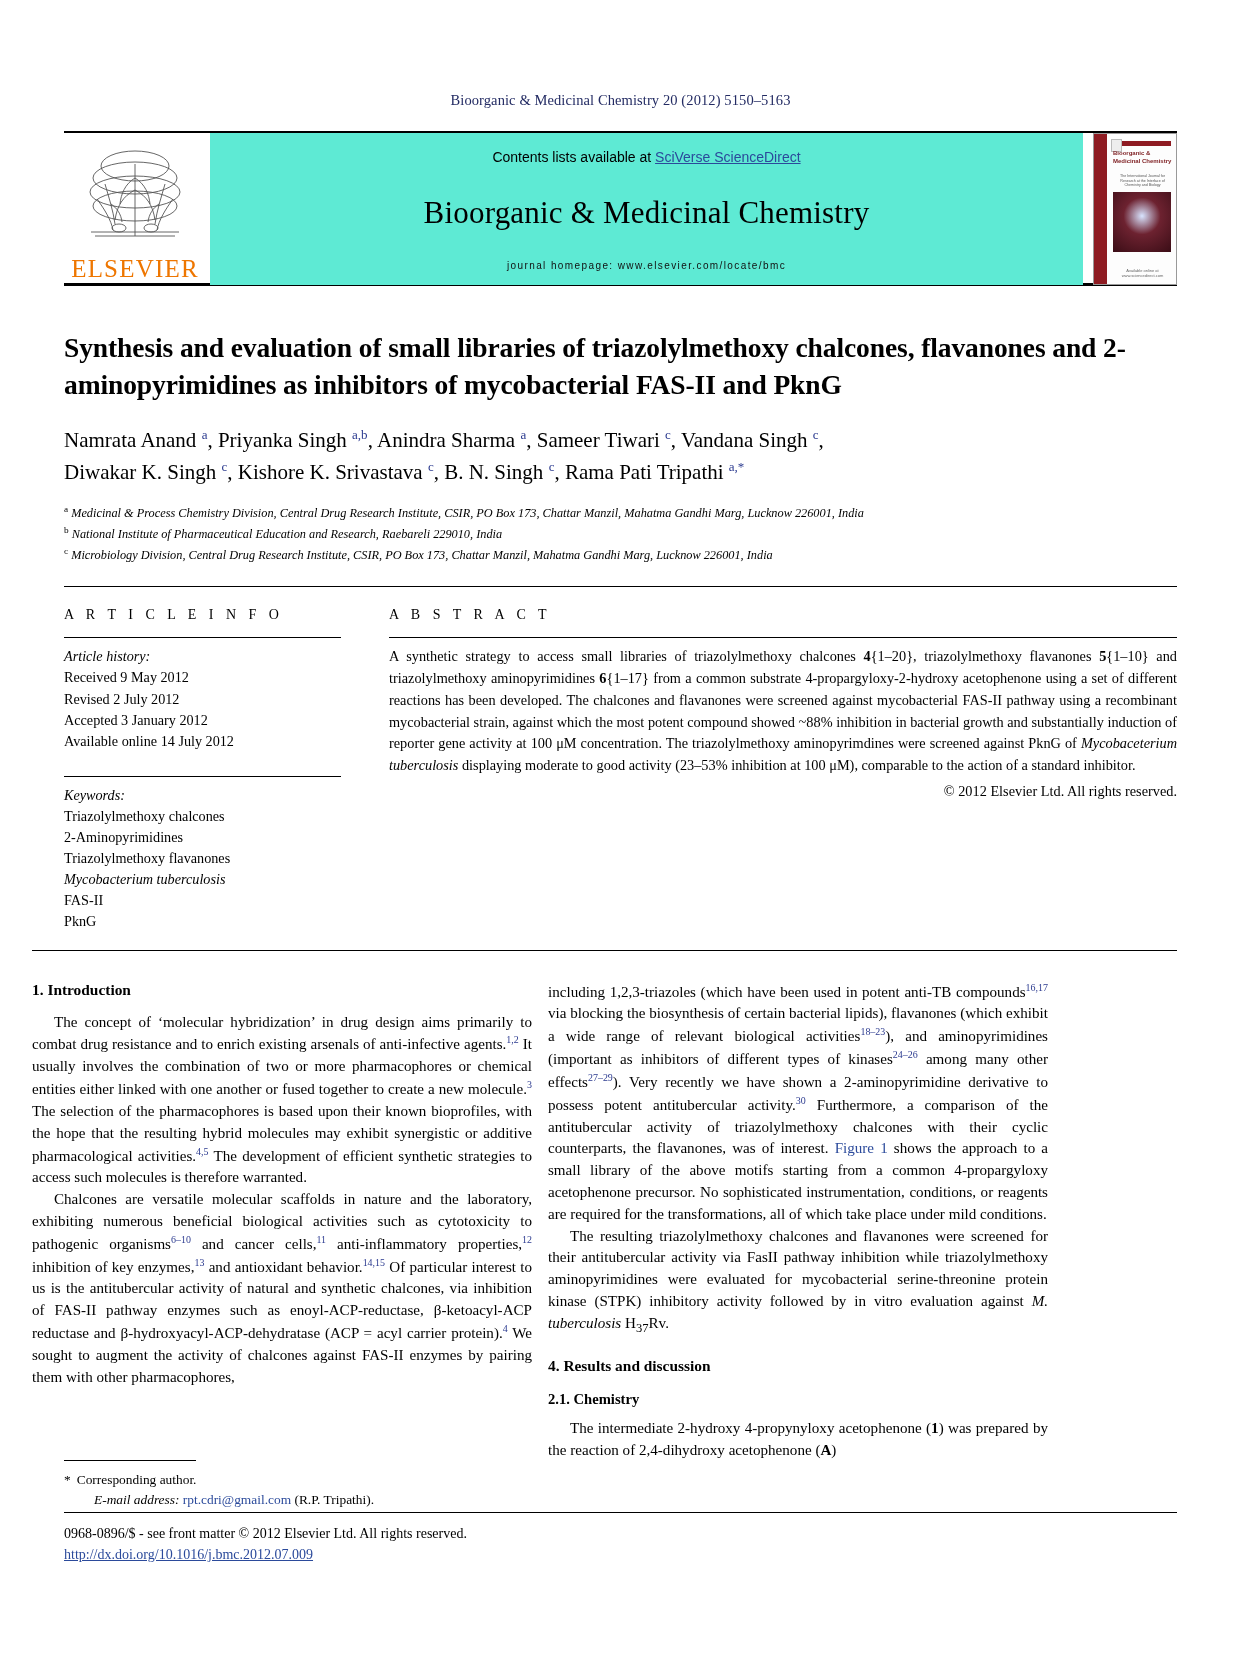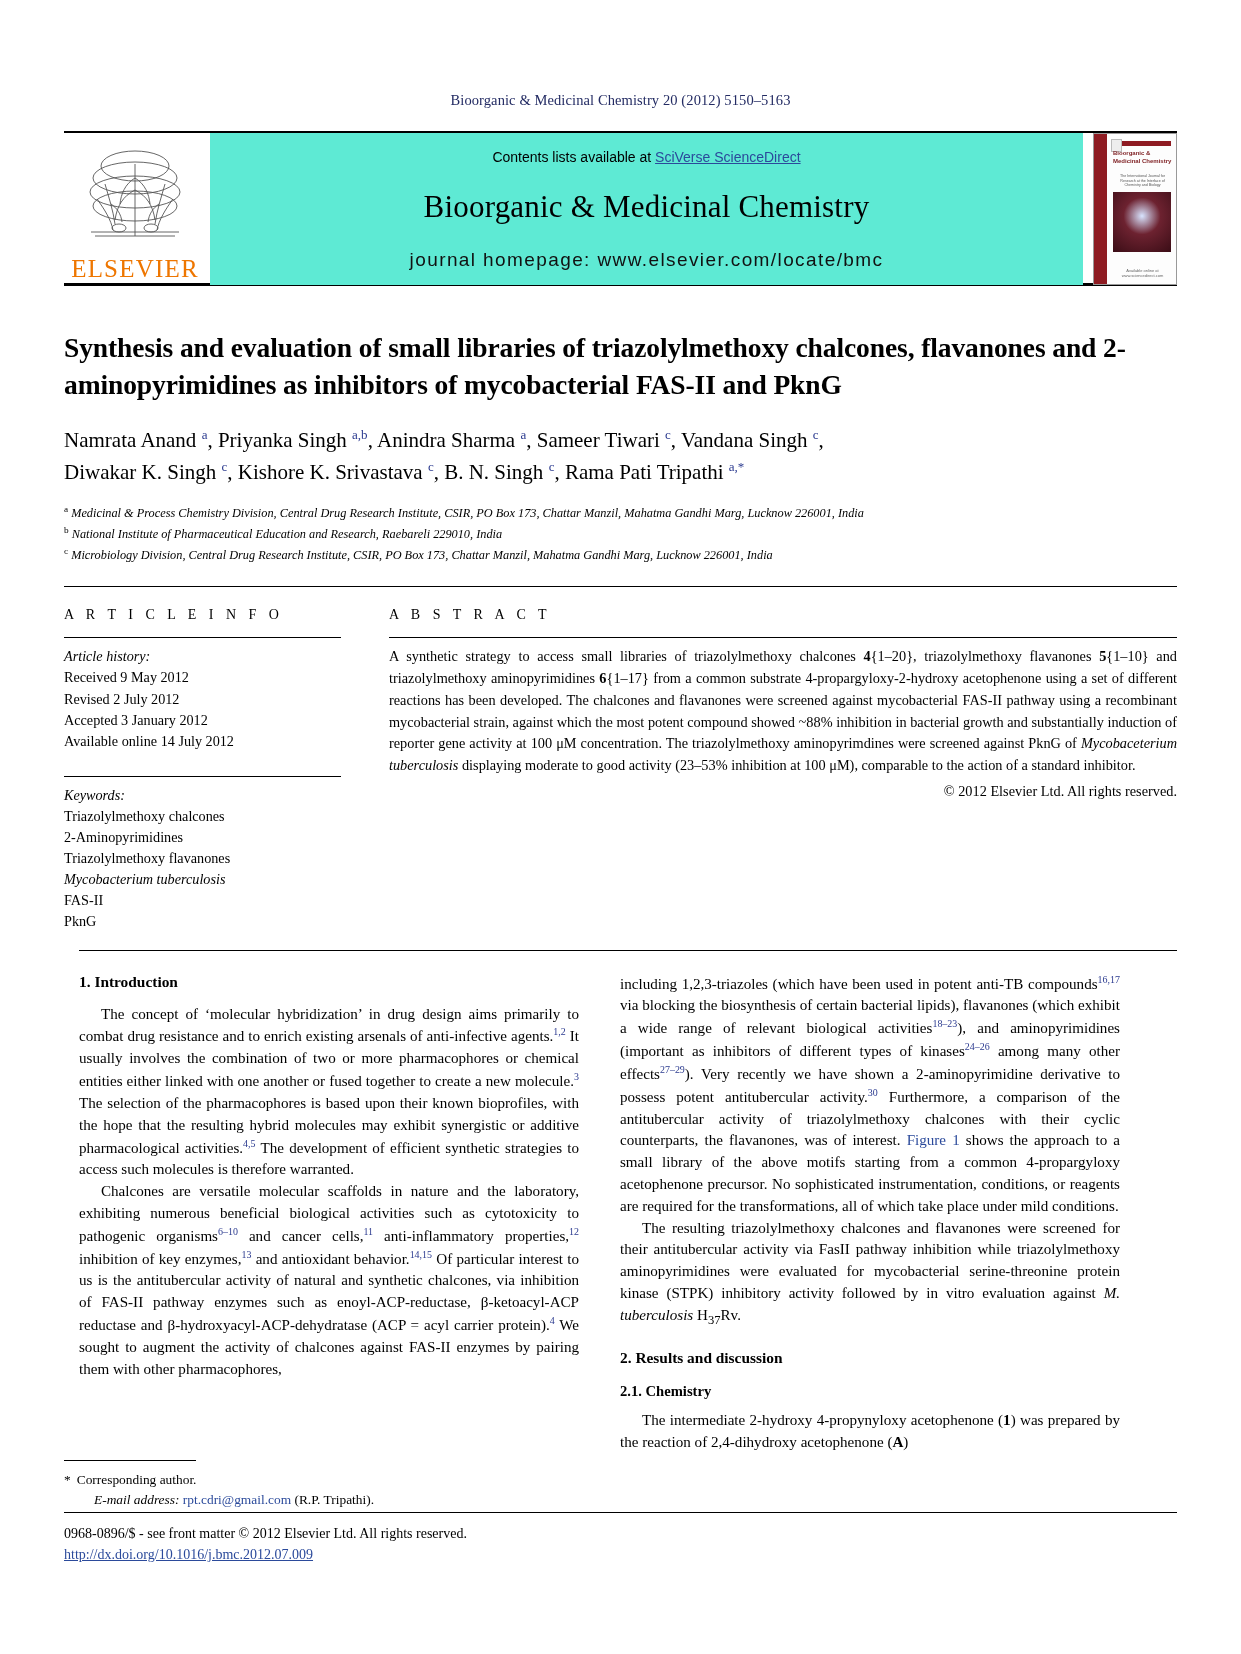--- a/index.html
+++ b/index.html
@@ -74,21 +74,21 @@
   }
   .contents-line .sd-link { color: #2b4a9b; }
   .journal-title {
     font-family: "Liberation Serif", serif;
     font-size: 31px;
     color: #000;
     letter-spacing: 0.2px;
   }
   .homepage-line {
     font-family: "Liberation Sans", sans-serif;
-    font-size: 19px;
+    font-size: 10px;
     letter-spacing: 1.4px;
     color: #111;
   }
   .cover-thumb {
     flex: 0 0 84px;
     width: 84px;
     height: 152px;
     border: 1px solid #999;
     background: #fff;
     position: relative;
@@ -192,25 +192,25 @@
   .abstract-text b { font-weight: bold; }
   .abstract-text i { font-style: italic; }
   .copyright {
     text-align: right;
     font-size: 14.3px;
     margin-top: 6px;
   }
 
   
   .body-wrap {
-    margin: 18px 64px 0 79px;
+    margin: 18px 64px 0 32px;
     border-top: 1.6px solid #000;
-    padding-top: 22px;
+    padding-top: 30px;
     display: flex;
-    gap: 41px;
+    gap: 16px;
     position: relative;
   }
   .bcol { width: 500px; flex: 0 0 500px; }
   .h2 {
     font-family: "Liberation Serif", serif;
     font-weight: bold;
     font-size: 15.4px;
     margin: 0 0 13px 0;
   }
   .h3 {
@@ -366,21 +366,21 @@
 
   <div class="body-wrap">
     <div class="bcol">
       <h2 class="h2">1. Introduction</h2>
       <p class="body">The concept of ‘molecular hybridization’ in drug design aims primarily to combat drug resistance and to enrich existing arsenals of anti-infective agents.<sup>1,2</sup> It usually involves the combination of two or more pharmacophores or chemical entities either linked with one another or fused together to create a new molecule.<sup>3</sup> The selection of the pharmacophores is based upon their known bioprofiles, with the hope that the resulting hybrid molecules may exhibit synergistic or additive pharmacological activities.<sup>4,5</sup> The development of efficient synthetic strategies to access such molecules is therefore warranted.</p>
       <p class="body">Chalcones are versatile molecular scaffolds in nature and the laboratory, exhibiting numerous beneficial biological activities such as cytotoxicity to pathogenic organisms<sup>6–10</sup> and cancer cells,<sup>11</sup> anti-inflammatory properties,<sup>12</sup> inhibition of key enzymes,<sup>13</sup> and antioxidant behavior.<sup>14,15</sup> Of particular interest to us is the antitubercular activity of natural and synthetic chalcones, via inhibition of FAS-II pathway enzymes such as enoyl-ACP-reductase, β-ketoacyl-ACP reductase and β-hydroxyacyl-ACP-dehydratase (ACP = acyl carrier protein).<sup>4</sup> We sought to augment the activity of chalcones against FAS-II enzymes by pairing them with other pharmacophores,</p>
     </div>
     <div class="bcol">
       <p class="body noindent">including 1,2,3-triazoles (which have been used in potent anti-TB compounds<sup>16,17</sup> via blocking the biosynthesis of certain bacterial lipids), flavanones (which exhibit a wide range of relevant biological activities<sup>18–23</sup>), and aminopyrimidines (important as inhibitors of different types of kinases<sup>24–26</sup> among many other effects<sup>27–29</sup>). Very recently we have shown a 2-aminopyrimidine derivative to possess potent antitubercular activity.<sup>30</sup> Furthermore, a comparison of the antitubercular activity of triazolylmethoxy chalcones with their cyclic counterparts, the flavanones, was of interest. <span class="figlink">Figure 1</span> shows the approach to a small library of the above motifs starting from a common 4-propargyloxy acetophenone precursor. No sophisticated instrumentation, conditions, or reagents are required for the transformations, all of which take place under mild conditions.</p>
       <p class="body">The resulting triazolylmethoxy chalcones and flavanones were screened for their antitubercular activity via FasII pathway inhibition while triazolylmethoxy aminopyrimidines were evaluated for mycobacterial serine-threonine protein kinase (STPK) inhibitory activity followed by in vitro evaluation against <i>M. tuberculosis</i> H<sub>37</sub>Rv.</p>
-      <h2 class="h2" style="margin-top:20px">2. Results and discussion</h2>
+      <h2 class="h2" style="margin-top:20px">4. Results and discussion</h2>
       <h3 class="h3">2.1. Chemistry</h3>
       <p class="body">The intermediate 2-hydroxy 4-propynyloxy acetophenone (<b>1</b>) was prepared by the reaction of 2,4-dihydroxy acetophenone (<b>A</b>)</p>
     </div>
   </div>
 
   <div class="footnote-area">
     <div class="fn-rule"></div>
     <div class="fn-line">
       <span class="star">*</span><span>Corresponding author.</span>
     </div>

